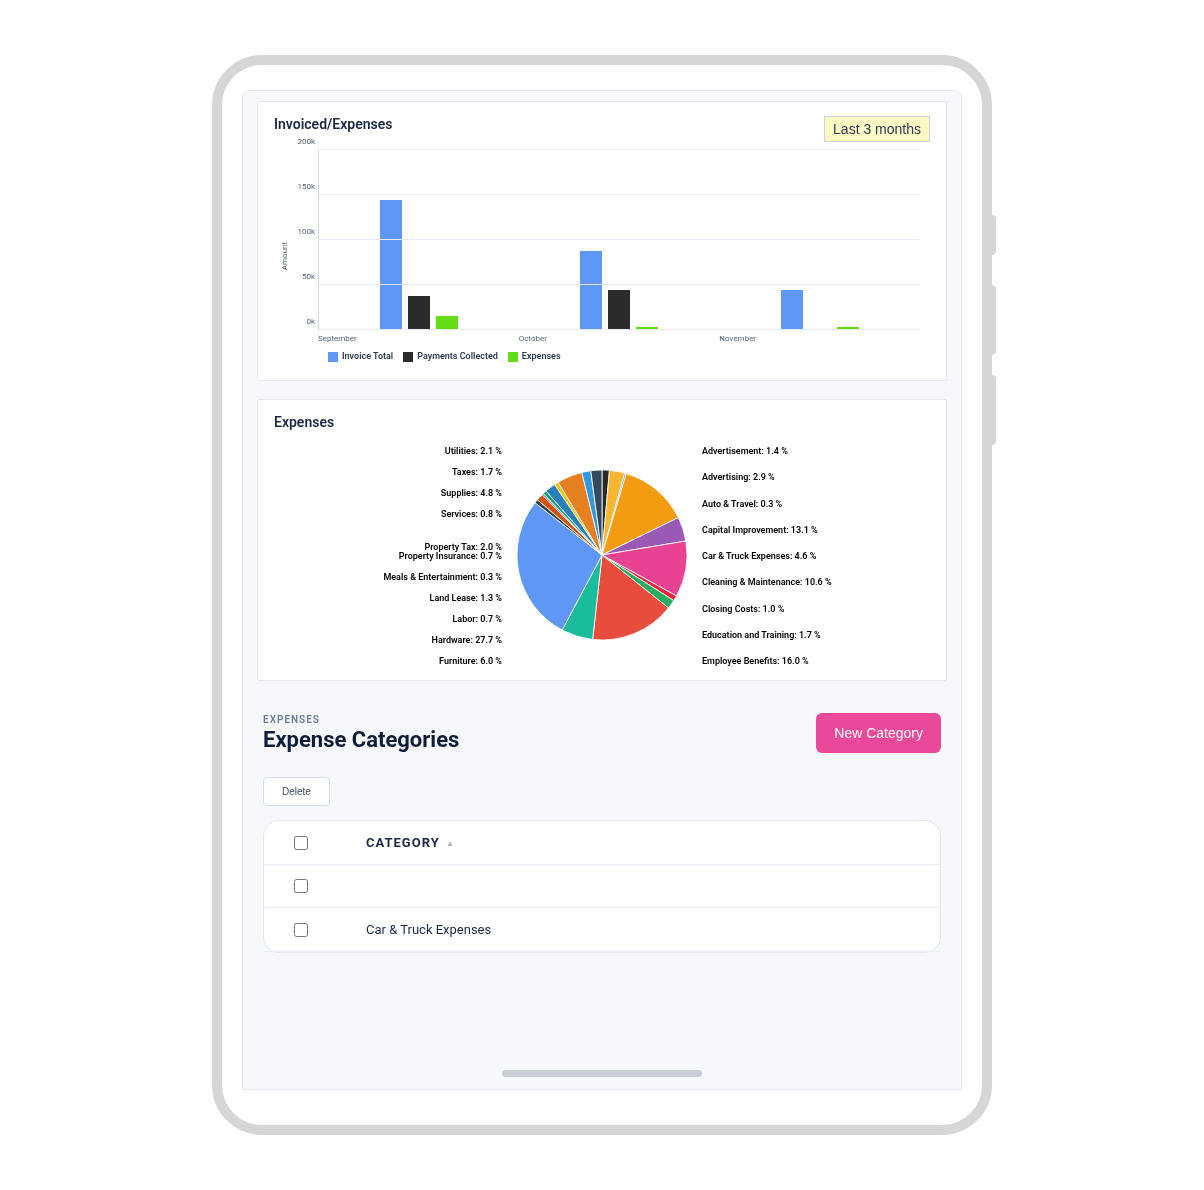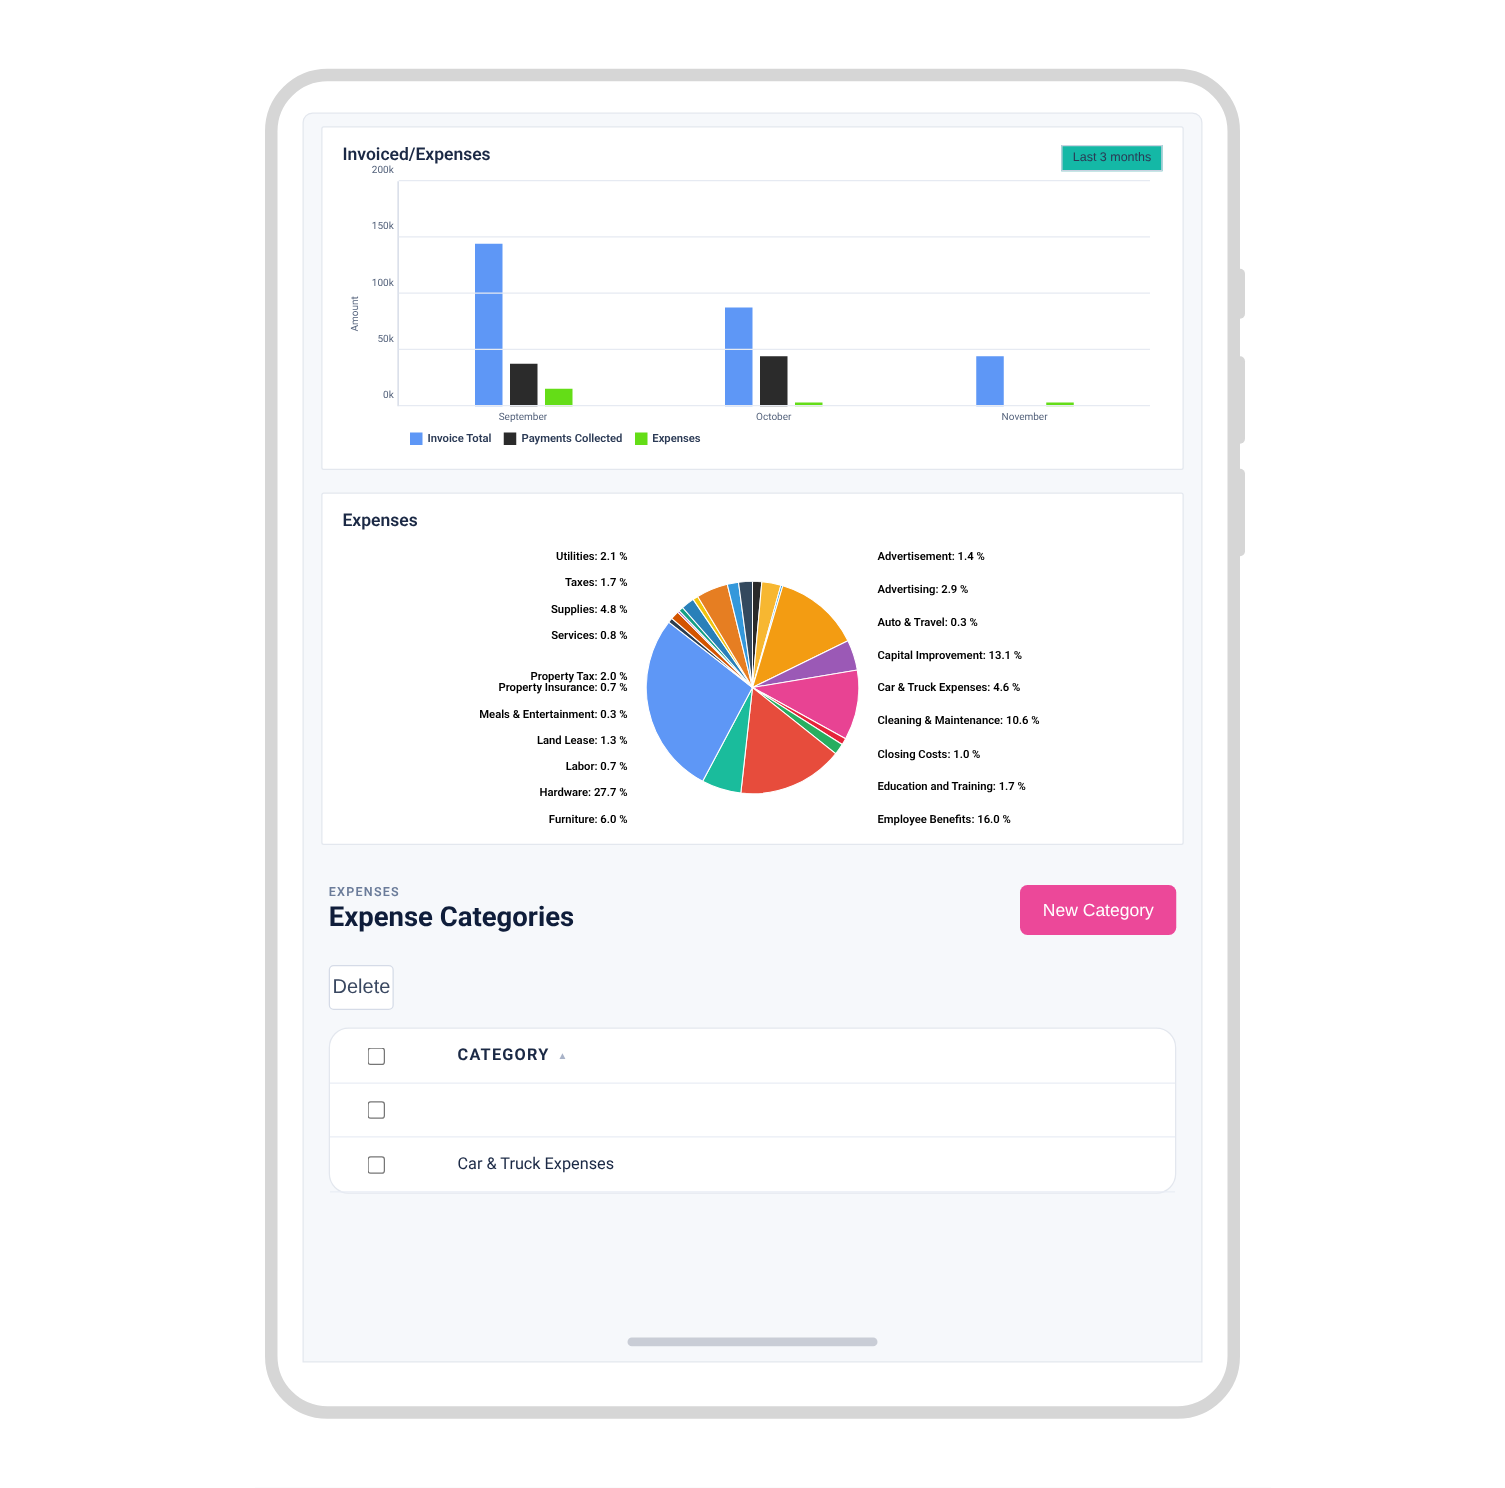--- a/index.html
+++ b/index.html
@@ -67,25 +67,25 @@
     justify-content: space-between;
     align-items: flex-start;
     margin-bottom: 8px;
   }
   .card-title {
     color: #1b2945;
     font-size: 14px;
     font-weight: 600;
   }
   .range-select {
-    font-size: 10px;
+    font-size: 14px;
     color: #2b3a55;
     border: 1px solid #c9d2e0;
     padding: 4px 8px;
-    background: #14b8a6;
+    background: #fef9c3;
     cursor: pointer;
   }
 
   
   .bar-chart {
     position: relative;
     height: 220px;
     padding-left: 44px;
     padding-right: 10px;
   }
@@ -131,21 +131,21 @@
   }
   .bar {
     width: 22px;
   }
   .x-labels {
     display: flex;
     margin-top: 4px;
   }
   .x-labels > div {
     flex: 1;
-    text-align: center;
+    text-align: left;
     font-size: 8px;
     color: #55637c;
   }
   .legend {
     text-align: left;
     margin-top: 8px;
     font-size: 9px;
     color: #2b3a55;
     font-weight: 600;
   }
@@ -210,22 +210,22 @@
     padding: 12px 18px;
     font-size: 14px;
     font-weight: 500;
     border-radius: 6px;
     cursor: pointer;
   }
   .btn-secondary {
     background: #fff;
     border: 1px solid #d5dbe7;
     color: #3a4861;
-    padding: 8px 2px;
-    font-size: 16px;
+    padding: 8px 18px;
+    font-size: 10px;
     border-radius: 4px;
     cursor: pointer;
   }
   .table {
     background: #fff;
     border: 1px solid #e3e7ee;
     border-radius: 16px;
   }
   .table-row {
     display: flex;

